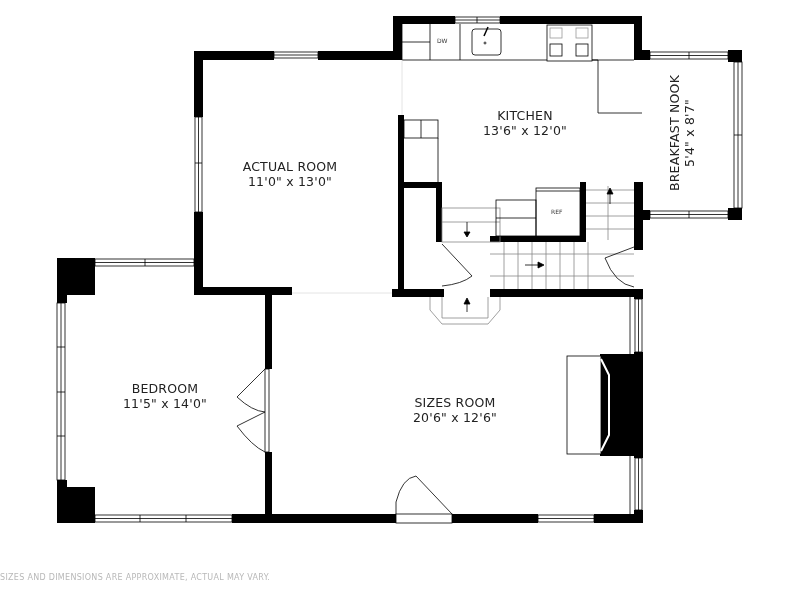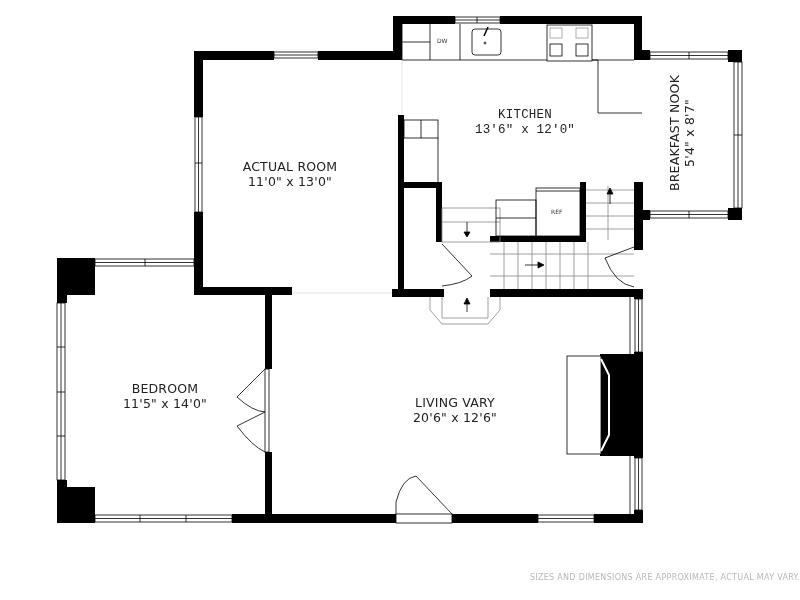--- a/index.html
+++ b/index.html
@@ -4,21 +4,21 @@
   <style>
     html, body { margin: 0; padding: 0; background: #ffffff; }
     body { width: 800px; height: 600px; position: relative; overflow: hidden;
            font-family: "DejaVu Sans", "Liberation Sans", sans-serif; }
     #plan { position: absolute; left: 0; top: 0; }
     .room-label { position: absolute; text-align: center; color: #222; font-size: 12.5px; line-height: 15px; letter-spacing: 0.2px; }
     .room-label .name { display: block; }
     .room-label .dim { display: block; }
     .vertical { transform: rotate(-90deg); transform-origin: center center; white-space: nowrap; }
     .fixture-label { position: absolute; font-size: 6px; color: #333; }
-    .disclaimer { position: absolute; left: 0; width: 800px; top: 573px; text-align: right;
+    .disclaimer { position: absolute; left: 0; width: 800px; top: 573px; text-align: left;
                   font-size: 8px; color: #b8b8b8; letter-spacing: 0.3px; }
   </style>
 </head>
 <body>
 
 <svg id="plan" width="800" height="600" viewBox="0 0 800 600" xmlns="http://www.w3.org/2000/svg">
 
   <g fill="#000">
 
     <rect x="393" y="16" width="62" height="8"></rect>
@@ -198,41 +198,41 @@
     <polyline points="601,359 609,375 609,435 601,451" stroke="#fff" stroke-width="2"></polyline>
 
     <line x1="630" y1="297" x2="630" y2="356"></line>
     <line x1="630" y1="456" x2="630" y2="514"></line>
 
     <line x1="292" y1="293" x2="392" y2="293" stroke="#ddd"></line>
     <line x1="402" y1="60" x2="402" y2="115" stroke="#ddd"></line>
   </g>
 </svg>
 
-<div class="room-label" style="left:455px; top:108px; width:140px;font-family:Liberation Mono, monospace;">
+<div class="room-label" style="left:455px; top:108px; width:140px;">
   <span class="name">KITCHEN</span>
   <span class="dim">13'6" x 12'0"</span>
 </div>
 
 <div class="room-label vertical" style="left:612px; top:118px; width:140px;">
   <span class="name">BREAKFAST NOOK</span>
   <span class="dim">5'4" x 8'7"</span>
 </div>
 
 <div class="room-label" style="left:225px; top:159px; width:130px;">
   <span class="name">ACTUAL ROOM</span>
   <span class="dim">11'0" x 13'0"</span>
 </div>
 
 <div class="room-label" style="left:110px; top:381px; width:110px;">
   <span class="name">BEDROOM</span>
   <span class="dim">11'5" x 14'0"</span>
 </div>
 
 <div class="room-label" style="left:395px; top:395px; width:120px;">
-  <span class="name">LIVING VARY</span>
+  <span class="name">SIZES ROOM</span>
   <span class="dim">20'6" x 12'6"</span>
 </div>
 
 <div class="fixture-label" style="left:437px; top:37px;">DW</div>
 <div class="fixture-label" style="left:551px; top:208px;">REF</div>
 
 <div class="disclaimer">SIZES AND DIMENSIONS ARE APPROXIMATE, ACTUAL MAY VARY.</div>
 
 </body></html>

